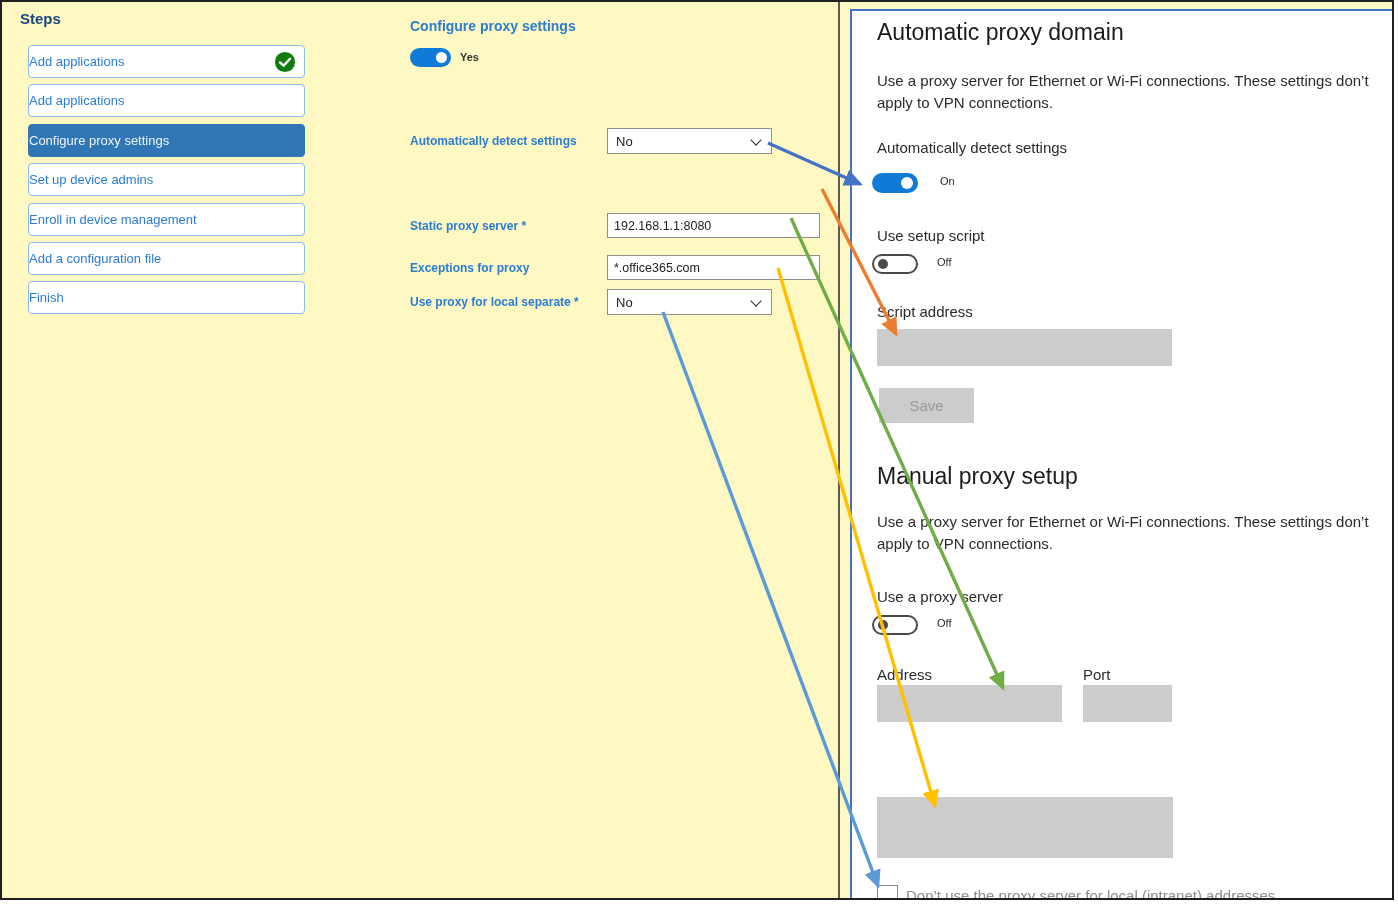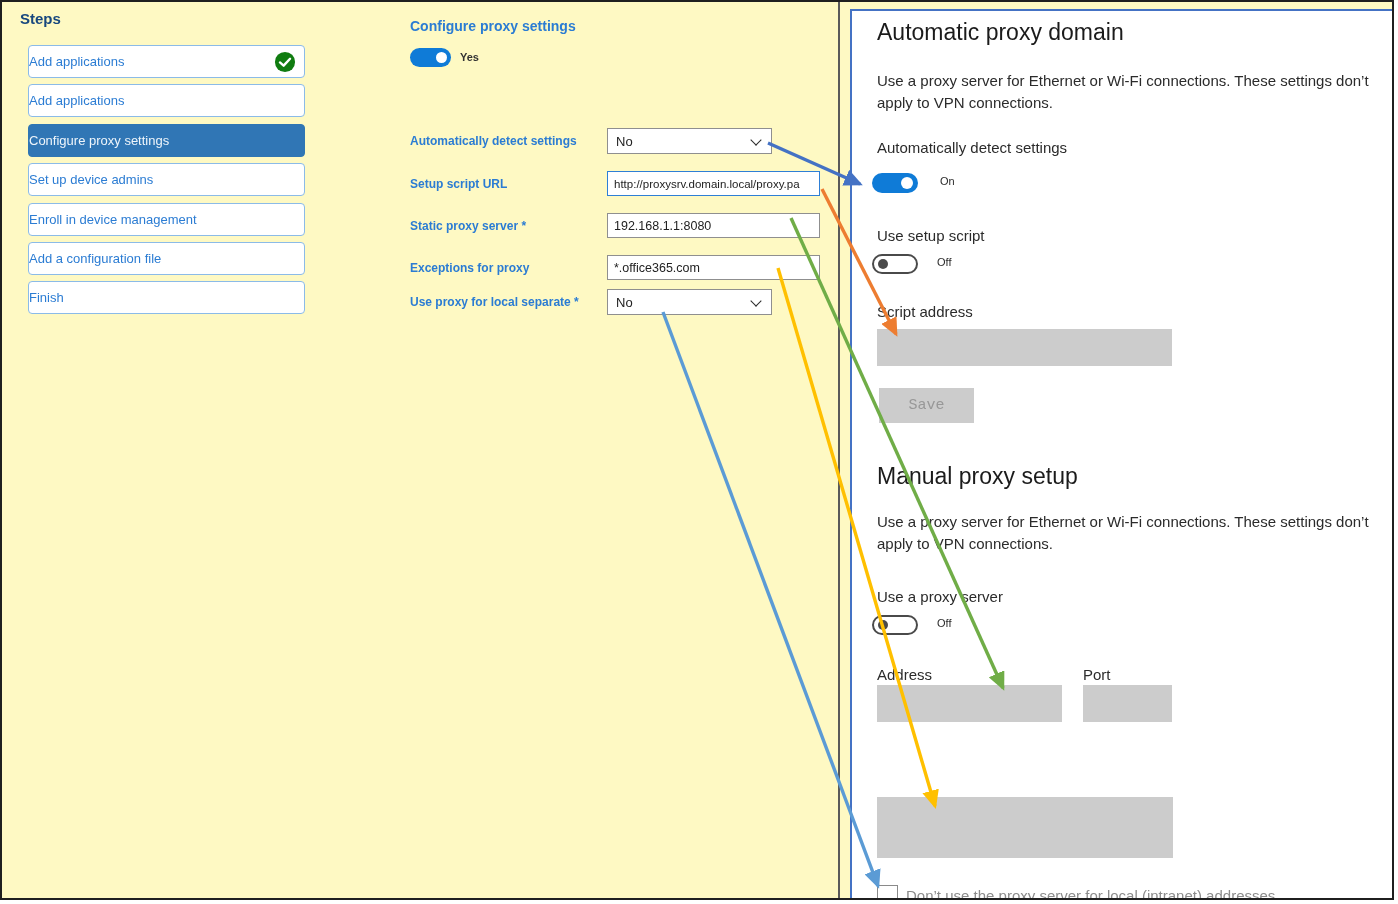--- a/index.html
+++ b/index.html
@@ -42,21 +42,21 @@
   .winset > * { position: absolute; }
   .ws-h { font-size: 23px; font-weight: 400; color: #1b1b1b; }
   .ws-p { font-size: 15px; color: #2b2b2b; line-height: 22px; width: 515px; }
   .ws-label { font-size: 15px; color: #2b2b2b; }
   .toggle.big { width: 46px; height: 20px; border-radius: 12px; }
   .toggle.big .knob { width: 12px; height: 12px; right: 5px; top: 4px; }
   .toggle.off { background: #fff; border: 2px solid #4a4a4a; }
   .toggle.off .knob { left: 4px; right: auto; top: 3px; width: 10px; height: 10px; background: #4a4a4a; }
   .state-text { font-size: 11px; color: #2b2b2b; }
   .grayfield { background: #cccccc; }
-  .save-btn { background: #cccccc; border: none; color: #989898; font-size: 15px; font-family: Liberation Mono, monospace;
+  .save-btn { background: #cccccc; border: none; color: #989898; font-size: 15px; font-family: Liberation Sans, sans-serif;
               text-align: center; cursor: pointer; }
   .ws-checkbox { width: 21px; height: 21px; border: 1px solid #8a8a8a; background: #fff; cursor: pointer; }
   .chk-label { font-size: 15px; color: #8c8c8c; }
 
   
   .arrows { position: absolute; left: 0; top: 0; z-index: 10; pointer-events: none; }
 </style>
 </head>
 <body>
 
@@ -97,24 +97,20 @@
         <span class="knob"></span>
       </span>
     <span class="yes-text">Yes</span>
 
     <div class="frow" style="top:126px">
       <label>Automatically detect settings</label>
       <div class="select">
         <span>No</span>
         <span class="chev"></span>
       </div>
-    </div>
-    <div class="frow" style="top:169px">
-      <label>Setup script URL</label>
-      <input class="tinput focused" readonly="" value="http://proxysrv.domain.local/proxy.pa" style="">
     </div>
     <div class="frow" style="top:211px">
       <label>Static proxy server *</label>
       <input class="tinput" readonly="" value="192.168.1.1:8080" style="">
     </div>
     <div class="frow" style="top:253px">
       <label>Exceptions for proxy</label>
       <input class="tinput" readonly="" value="*.office365.com" style="">
     </div>
     <div class="frow" style="top:287px">

